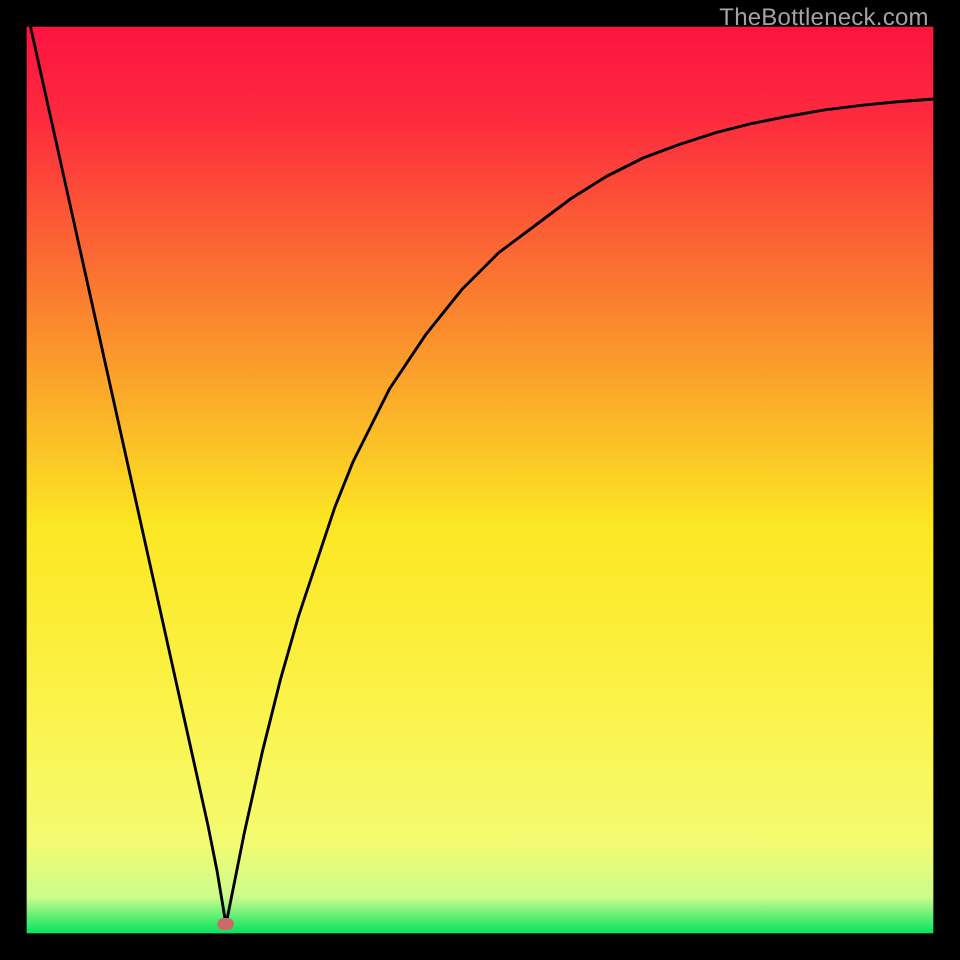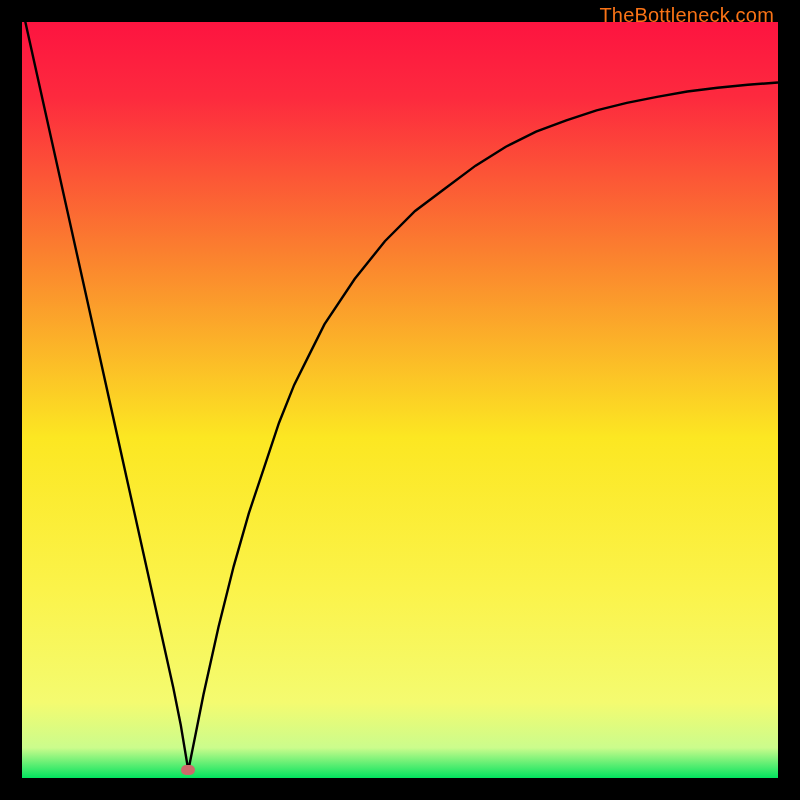--- a/index.html
+++ b/index.html
@@ -23,21 +23,21 @@
     position: absolute;
     left: 0;
     top: 0;
     width: 756px;
     height: 756px;
   }
   .watermark {
     position: absolute;
     top: 4px;
     right: 26px;
-    color: #f97316;
+    color: #a3a3a3;
     font-size: 20px;
     font-weight: 500;
     letter-spacing: 0.2px;
   }
   .marker {
     position: absolute;
     width: 14px;
     height: 10px;
     background: #cc6a6a;
     border-radius: 5px;

